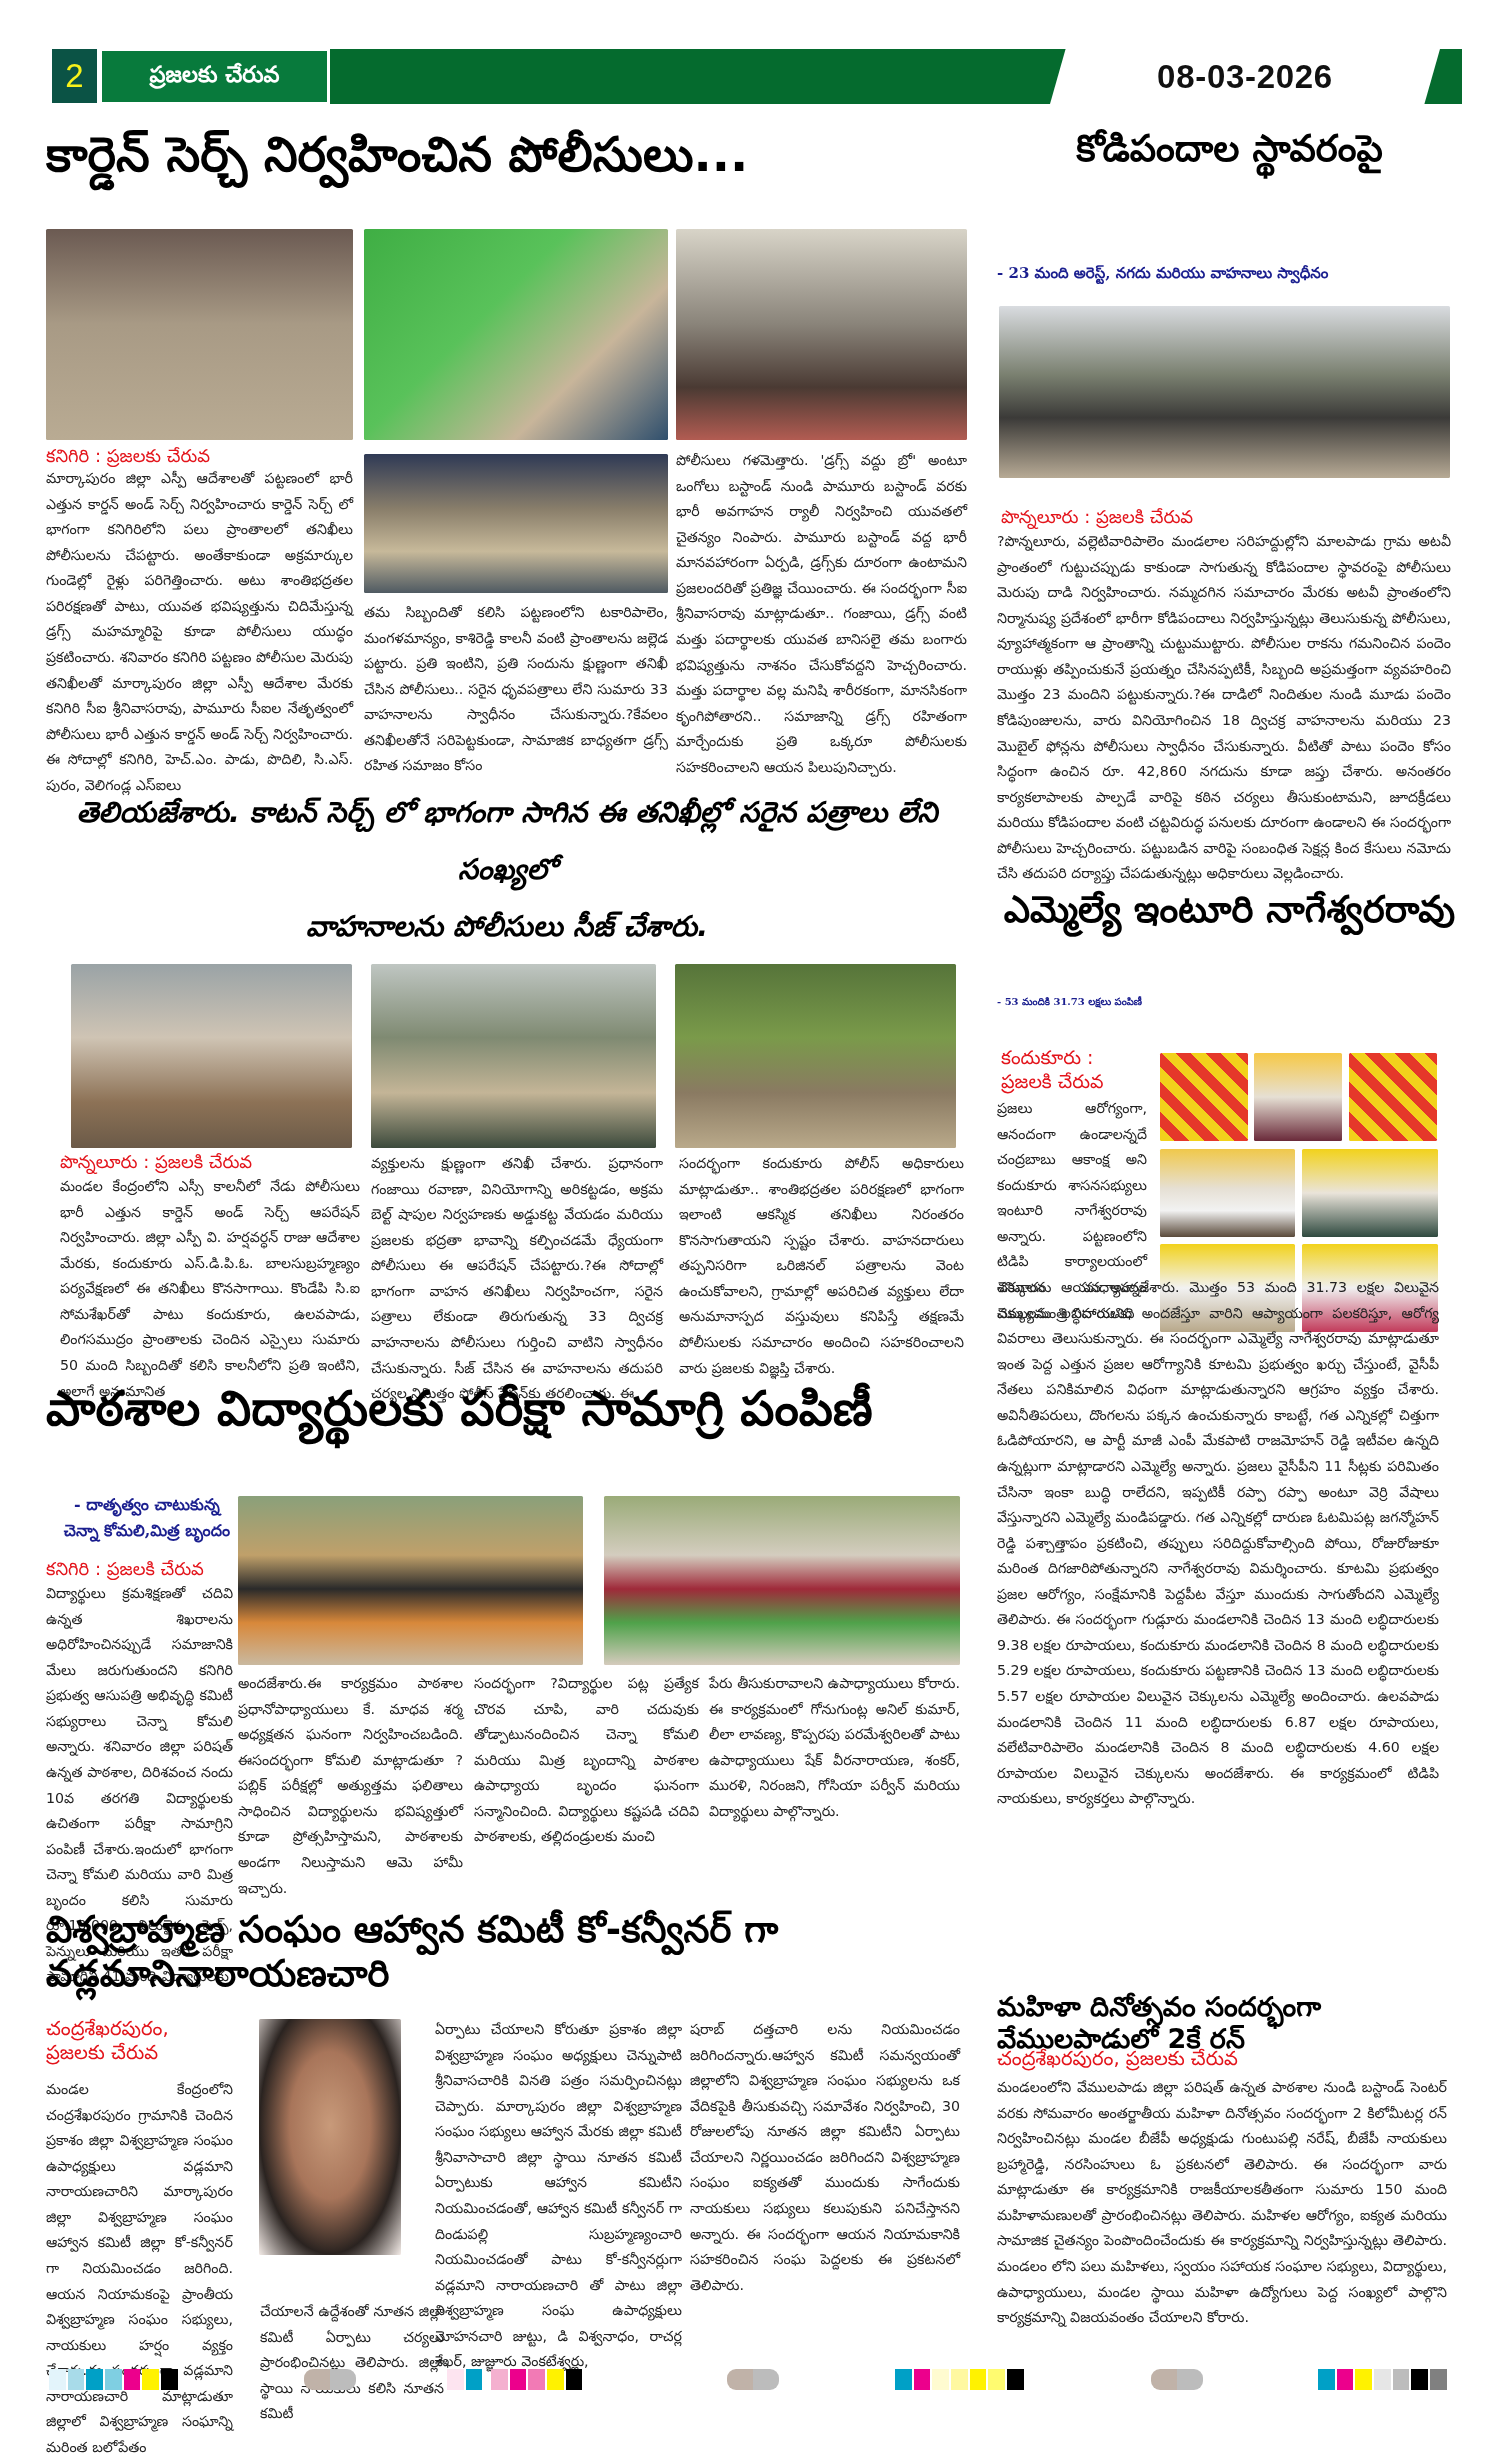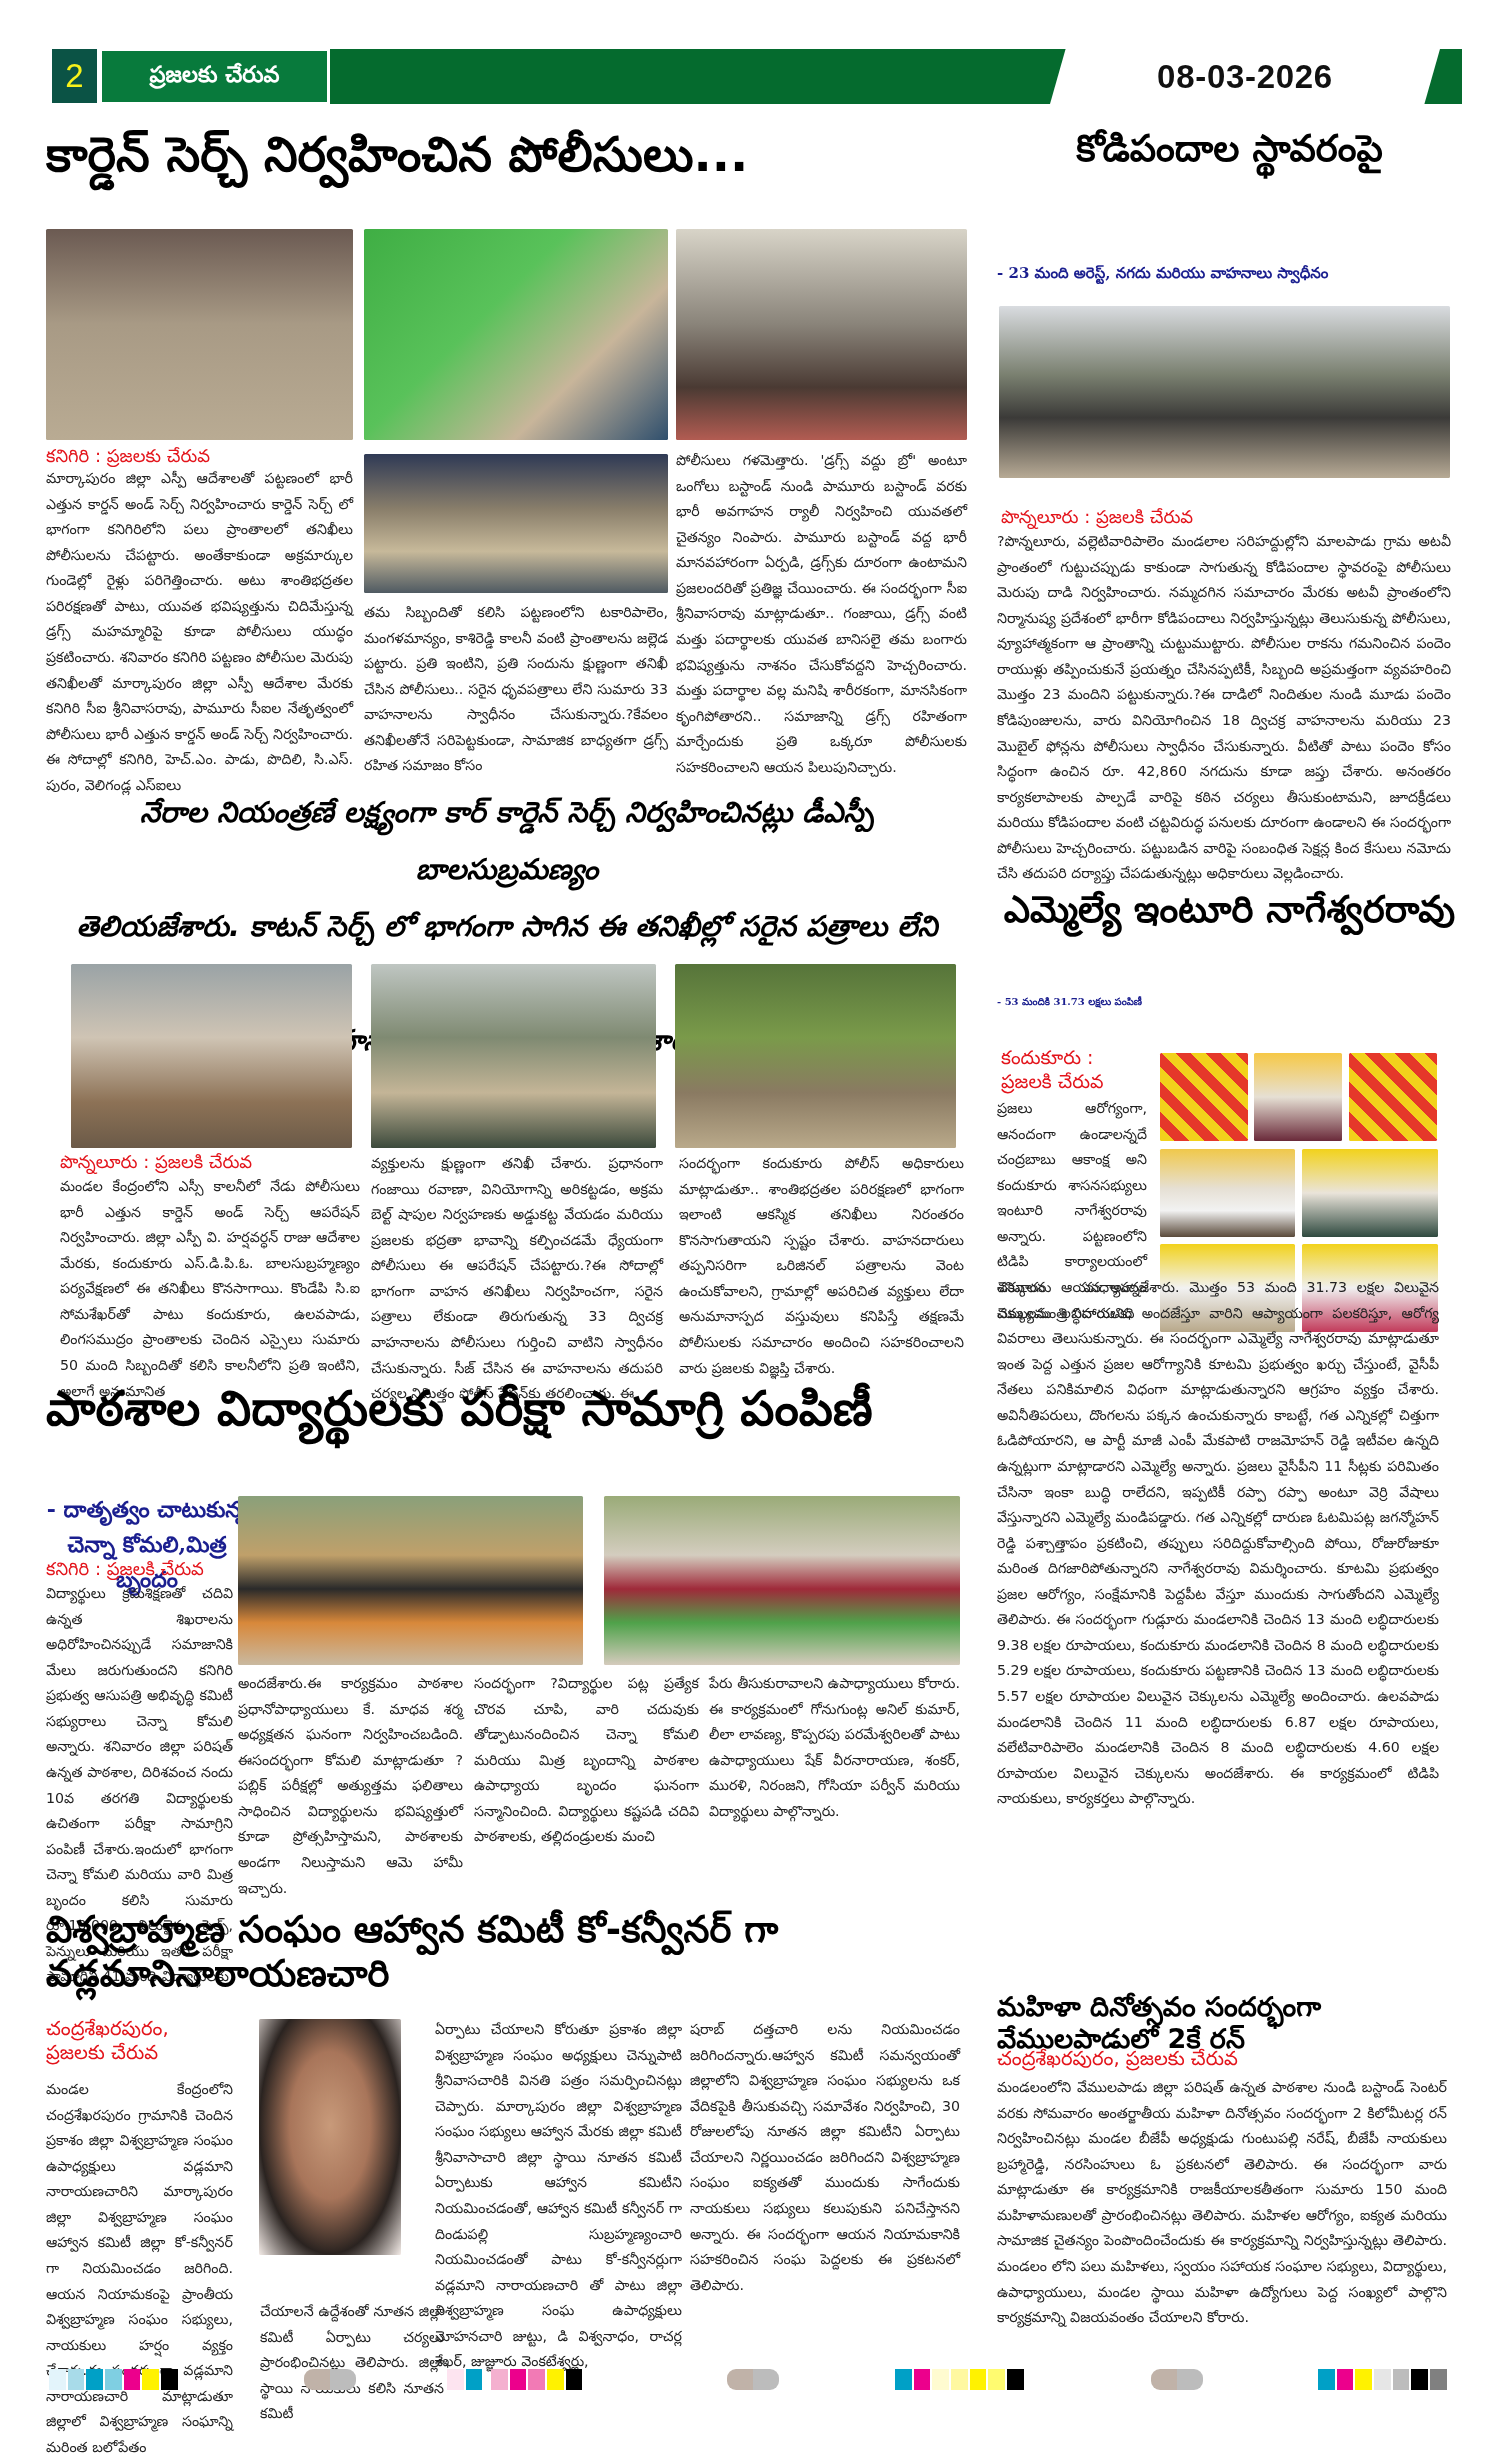--- a/index.html
+++ b/index.html
@@ -8,21 +8,21 @@
   
   .mast-num{left:52px;top:49px;width:45px;height:54px;background:#0b5345;color:#f7f21a;font:400 33px "Liberation Sans",sans-serif;display:flex;align-items:center;justify-content:center;}
   .mast-name{left:102px;top:51px;width:225px;height:51px;background:#087a3c;color:#fff;font:700 22.5px "DejaVu Sans",sans-serif;display:flex;align-items:center;justify-content:center;}
   .mast-bar{left:330px;top:49px;width:1132px;height:55px;background:#056b2e;}
   .mast-date-box{left:1050px;top:49px;width:390px;height:55px;background:#fff;clip-path:polygon(4% 0,100% 0,96% 100%,0 100%);}
   .mast-date{left:1050px;top:49px;width:390px;height:55px;font:700 33px "Liberation Sans",sans-serif;color:#111;display:flex;align-items:center;justify-content:center;letter-spacing:0.7px;}
   .headline{font-weight:700;color:#000;line-height:1.2;}
   .h-xl{font-size:48px;}
   .h-l{font-size:37px;}
   .dateline{color:#e3141b;font-size:18px;font-weight:400;line-height:1.25;}
-  .sub{color:#1b1f8f;font-size:22px;font-weight:700;font-family:"DejaVu Serif",serif;}
+  .sub{color:#1b1f8f;font-size:16px;font-weight:700;font-family:"DejaVu Serif",serif;}
   .body{font-size:14.2px;line-height:1.8;text-align:justify;color:#222;}
   .banner{font-style:italic;font-weight:700;font-size:28.5px;line-height:2;text-align:center;color:#000;}
   .photo{position:absolute;border-radius:1.5px;overflow:hidden;}
   .reg{position:absolute;top:2369px;height:21px;display:flex;gap:2.2px;}
   .reg span{display:block;width:16.5px;height:21px;}
   .pill{position:absolute;top:2369px;width:52px;height:21px;border-radius:9px;background:linear-gradient(90deg,#c0b2a8 50%,#bcbcbc 50%);}
 </style>
 </head>
 <body>
 
@@ -38,21 +38,20 @@
 <div class="photo" style="left:364px;top:229px;width:304px;height:211px;background:linear-gradient(135deg,#3fae44 0%,#59c25a 40%,#c8b59a 70%,#2f4f6d 100%);"></div>
 <div class="photo" style="left:676px;top:229px;width:291px;height:211px;background:linear-gradient(180deg,#d8d4c8 0%,#8a847a 45%,#4a3a33 75%,#b25c52 100%);"></div>
 <div class="photo" style="left:364px;top:454px;width:304px;height:139px;background:linear-gradient(180deg,#2f3a55 0%,#8a7f6b 40%,#c7b99a 70%,#4f5a62 100%);"></div>
 
 <div class="abs dateline" style="left:46px;top:445px;width:307px;">కనిగిరి : ప్రజలకు చేరువ</div>
 <div class="abs body" style="left:46px;top:466px;width:307px;">మార్కాపురం జిల్లా ఎస్పీ ఆదేశాలతో పట్టణంలో భారీ ఎత్తున కార్డన్ అండ్ సెర్చ్ నిర్వహించారు కార్డెన్ సెర్చ్ లో భాగంగా కనిగిరిలోని పలు ప్రాంతాలలో తనిఖీలు పోలీసులను చేపట్టారు. అంతేకాకుండా అక్రమార్కుల గుండెల్లో రైళ్లు పరిగెత్తించారు. అటు శాంతిభద్రతల పరిరక్షణతో పాటు, యువత భవిష్యత్తును చిదిమేస్తున్న డ్రగ్స్ మహమ్మారిపై కూడా పోలీసులు యుద్ధం ప్రకటించారు. శనివారం కనిగిరి పట్టణం పోలీసుల మెరుపు తనిఖీలతో మార్కాపురం జిల్లా ఎస్పీ ఆదేశాల మేరకు కనిగిరి సీఐ శ్రీనివాసరావు, పామూరు సీఐల నేతృత్వంలో పోలీసులు భారీ ఎత్తున కార్డన్ అండ్ సెర్చ్ నిర్వహించారు. ఈ సోదాల్లో కనిగిరి, హెచ్.ఎం. పాడు, పొదిలి, సి.ఎస్. పురం, వెలిగండ్ల ఎస్ఐలు</div>
 <div class="abs body" style="left:364px;top:600px;width:304px;">తమ సిబ్బందితో కలిసి పట్టణంలోని టకారిపాలెం, మంగళమాన్యం, కాశిరెడ్డి కాలనీ వంటి ప్రాంతాలను జల్లెడ పట్టారు. ప్రతి ఇంటిని, ప్రతి సందును క్షుణ్ణంగా తనిఖీ చేసిన పోలీసులు.. సరైన ధృవపత్రాలు లేని సుమారు 33 వాహనాలను స్వాధీనం చేసుకున్నారు.?కేవలం తనిఖీలతోనే సరిపెట్టకుండా, సామాజిక బాధ్యతగా డ్రగ్స్ రహిత సమాజం కోసం</div>
 <div class="abs body" style="left:676px;top:448px;width:291px;">పోలీసులు గళమెత్తారు. 'డ్రగ్స్ వద్దు బ్రో' అంటూ ఒంగోలు బస్టాండ్ నుండి పామూరు బస్టాండ్ వరకు భారీ అవగాహన ర్యాలీ నిర్వహించి యువతలో చైతన్యం నింపారు. పామూరు బస్టాండ్ వద్ద భారీ మానవహారంగా ఏర్పడి, డ్రగ్స్‌కు దూరంగా ఉంటామని ప్రజలందరితో ప్రతిజ్ఞ చేయించారు. ఈ సందర్భంగా సీఐ శ్రీనివాసరావు మాట్లాడుతూ.. గంజాయి, డ్రగ్స్ వంటి మత్తు పదార్థాలకు యువత బానిసలై తమ బంగారు భవిష్యత్తును నాశనం చేసుకోవద్దని హెచ్చరించారు. మత్తు పదార్థాల వల్ల మనిషి శారీరకంగా, మానసికంగా కృంగిపోతారని.. సమాజాన్ని డ్రగ్స్ రహితంగా మార్చేందుకు ప్రతి ఒక్కరూ పోలీసులకు సహకరించాలని ఆయన పిలుపునిచ్చారు.</div>
 
 <div class="abs banner" style="left:46px;top:784px;width:922px;">
-  <div>నేరాల నియంత్రణే లక్ష్యంగా కార్ కార్డెన్ సెర్చ్ నిర్వహించినట్లు డీఎస్పీ బాలసుబ్రమణ్యం</div>
   <div>తెలియజేశారు. కాటన్ సెర్చ్ లో భాగంగా సాగిన ఈ తనిఖీల్లో సరైన పత్రాలు లేని సంఖ్యలో</div>
   <div>వాహనాలను పోలీసులు సీజ్ చేశారు.</div>
 </div>
 
 <div class="photo" style="left:71px;top:964px;width:281px;height:184px;background:linear-gradient(180deg,#9aa3a6 0%,#cfc4b4 40%,#8d7256 75%,#6b5a48 100%);"></div>
 <div class="photo" style="left:371px;top:964px;width:285px;height:184px;background:linear-gradient(180deg,#bfc6c2 0%,#7f8a72 40%,#c4b597 70%,#3c4a3c 100%);"></div>
 <div class="photo" style="left:675px;top:964px;width:281px;height:184px;background:linear-gradient(180deg,#56743a 0%,#7a9a4a 40%,#8a7a62 70%,#b9a98a 100%);"></div>
 
 <div class="abs dateline" style="left:60px;top:1151px;width:300px;">పొన్నలూరు : ప్రజలకి చేరువ</div>
 <div class="abs body" style="left:60px;top:1174px;width:300px;">మండల కేంద్రంలోని ఎస్సీ కాలనీలో నేడు పోలీసులు భారీ ఎత్తున కార్డెన్ అండ్ సెర్చ్ ఆపరేషన్ నిర్వహించారు. జిల్లా ఎస్పీ వి. హర్షవర్ధన్ రాజు ఆదేశాల మేరకు, కందుకూరు ఎస్.డి.పి.ఓ. బాలసుబ్రహ్మణ్యం పర్యవేక్షణలో ఈ తనిఖీలు కొనసాగాయి. కొండేపి సి.ఐ సోమశేఖర్‌తో పాటు కందుకూరు, ఉలవపాడు, లింగసముద్రం ప్రాంతాలకు చెందిన ఎస్సైలు సుమారు 50 మంది సిబ్బందితో కలిసి కాలనీలోని ప్రతి ఇంటిని, అలాగే అనుమానిత</div>

